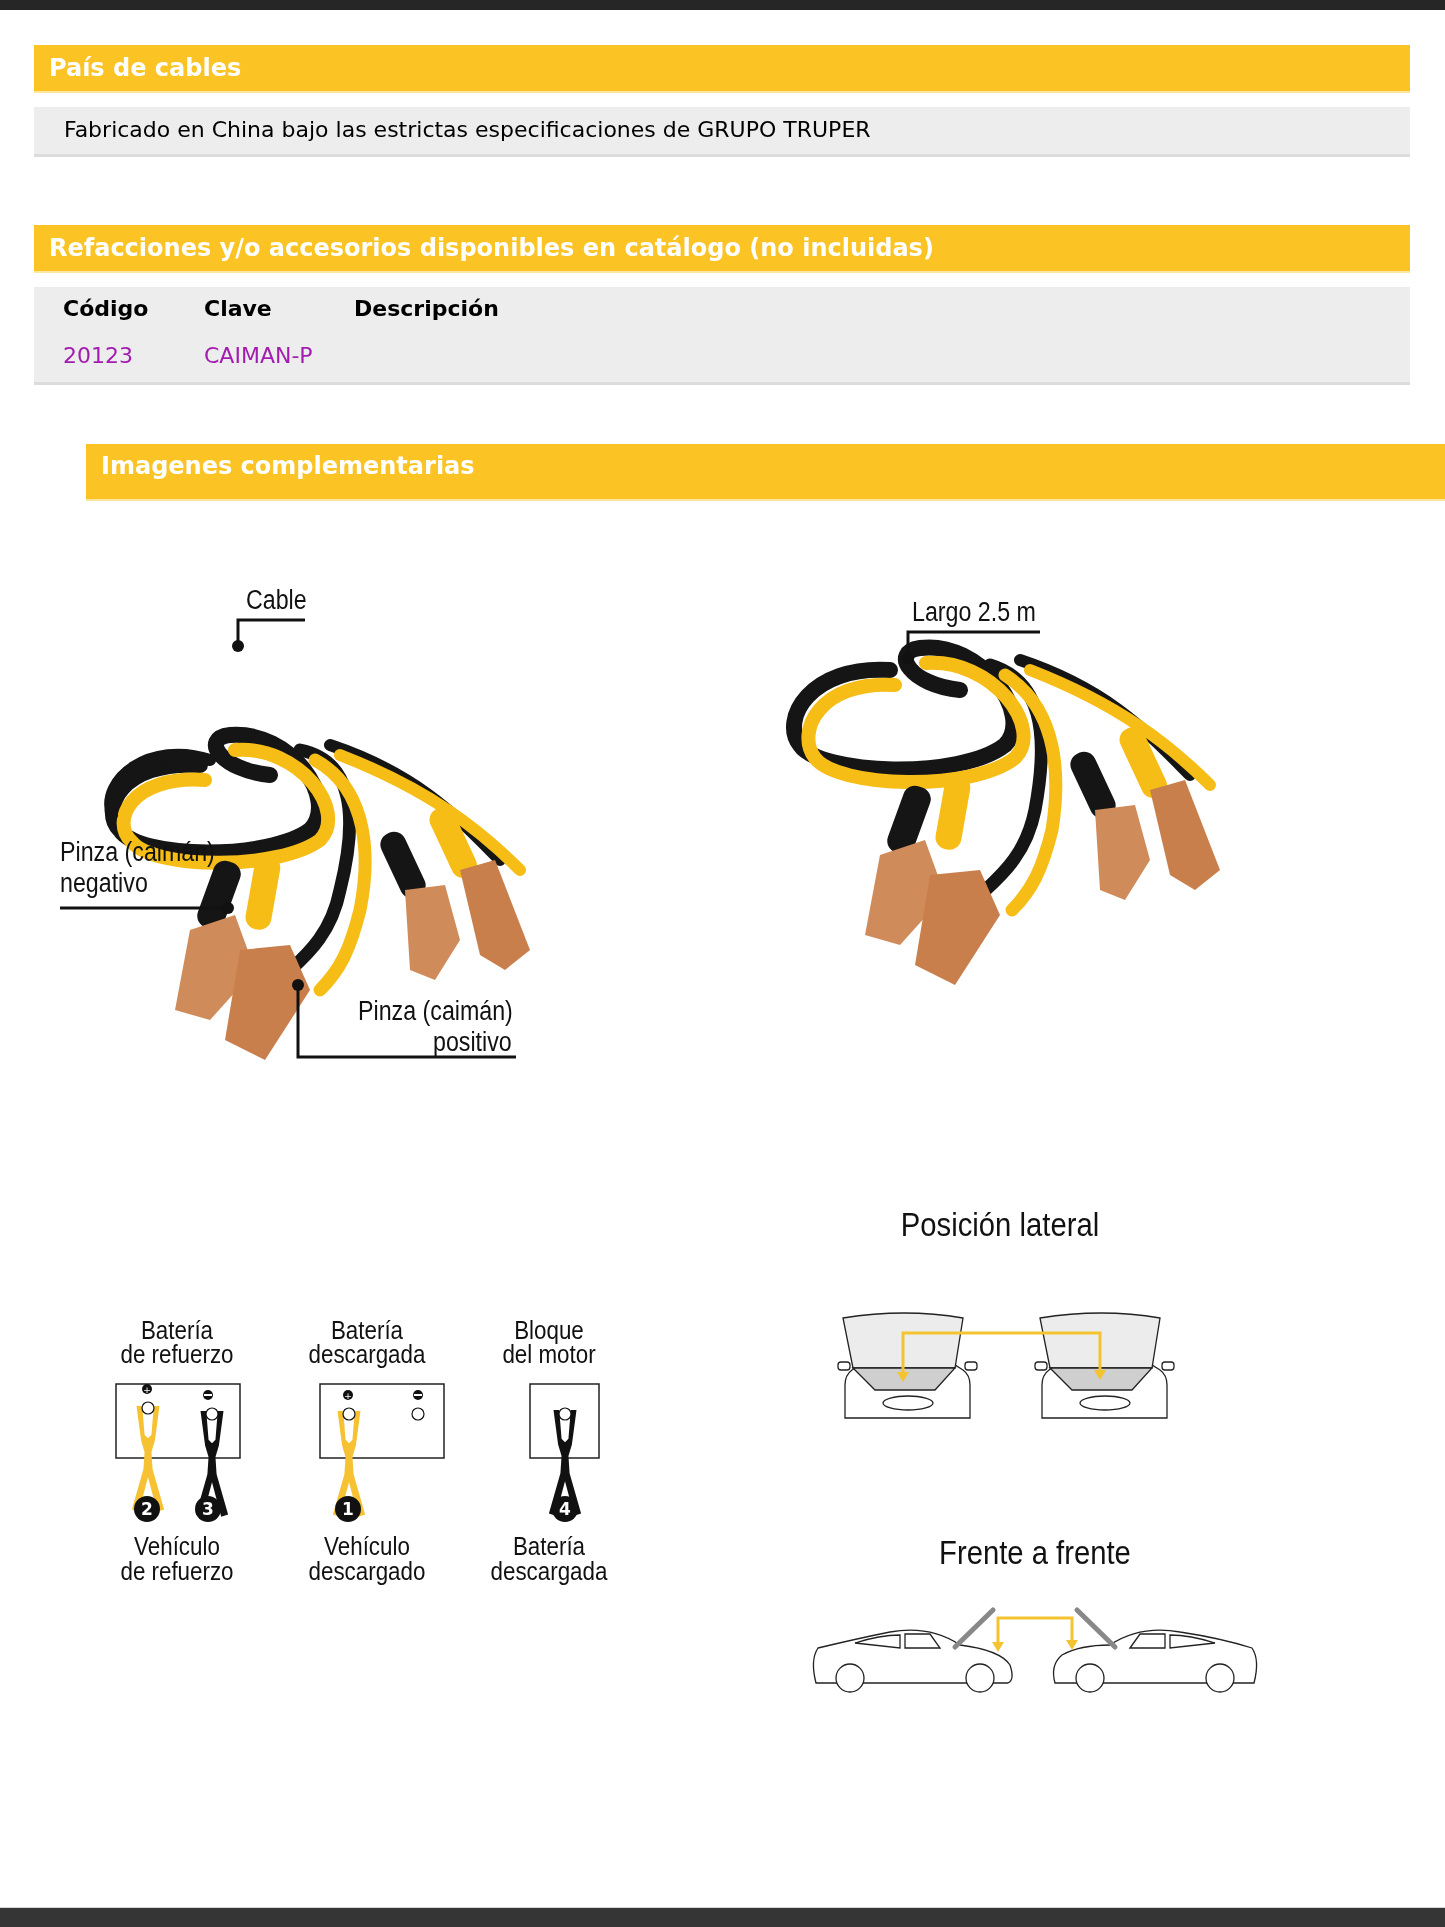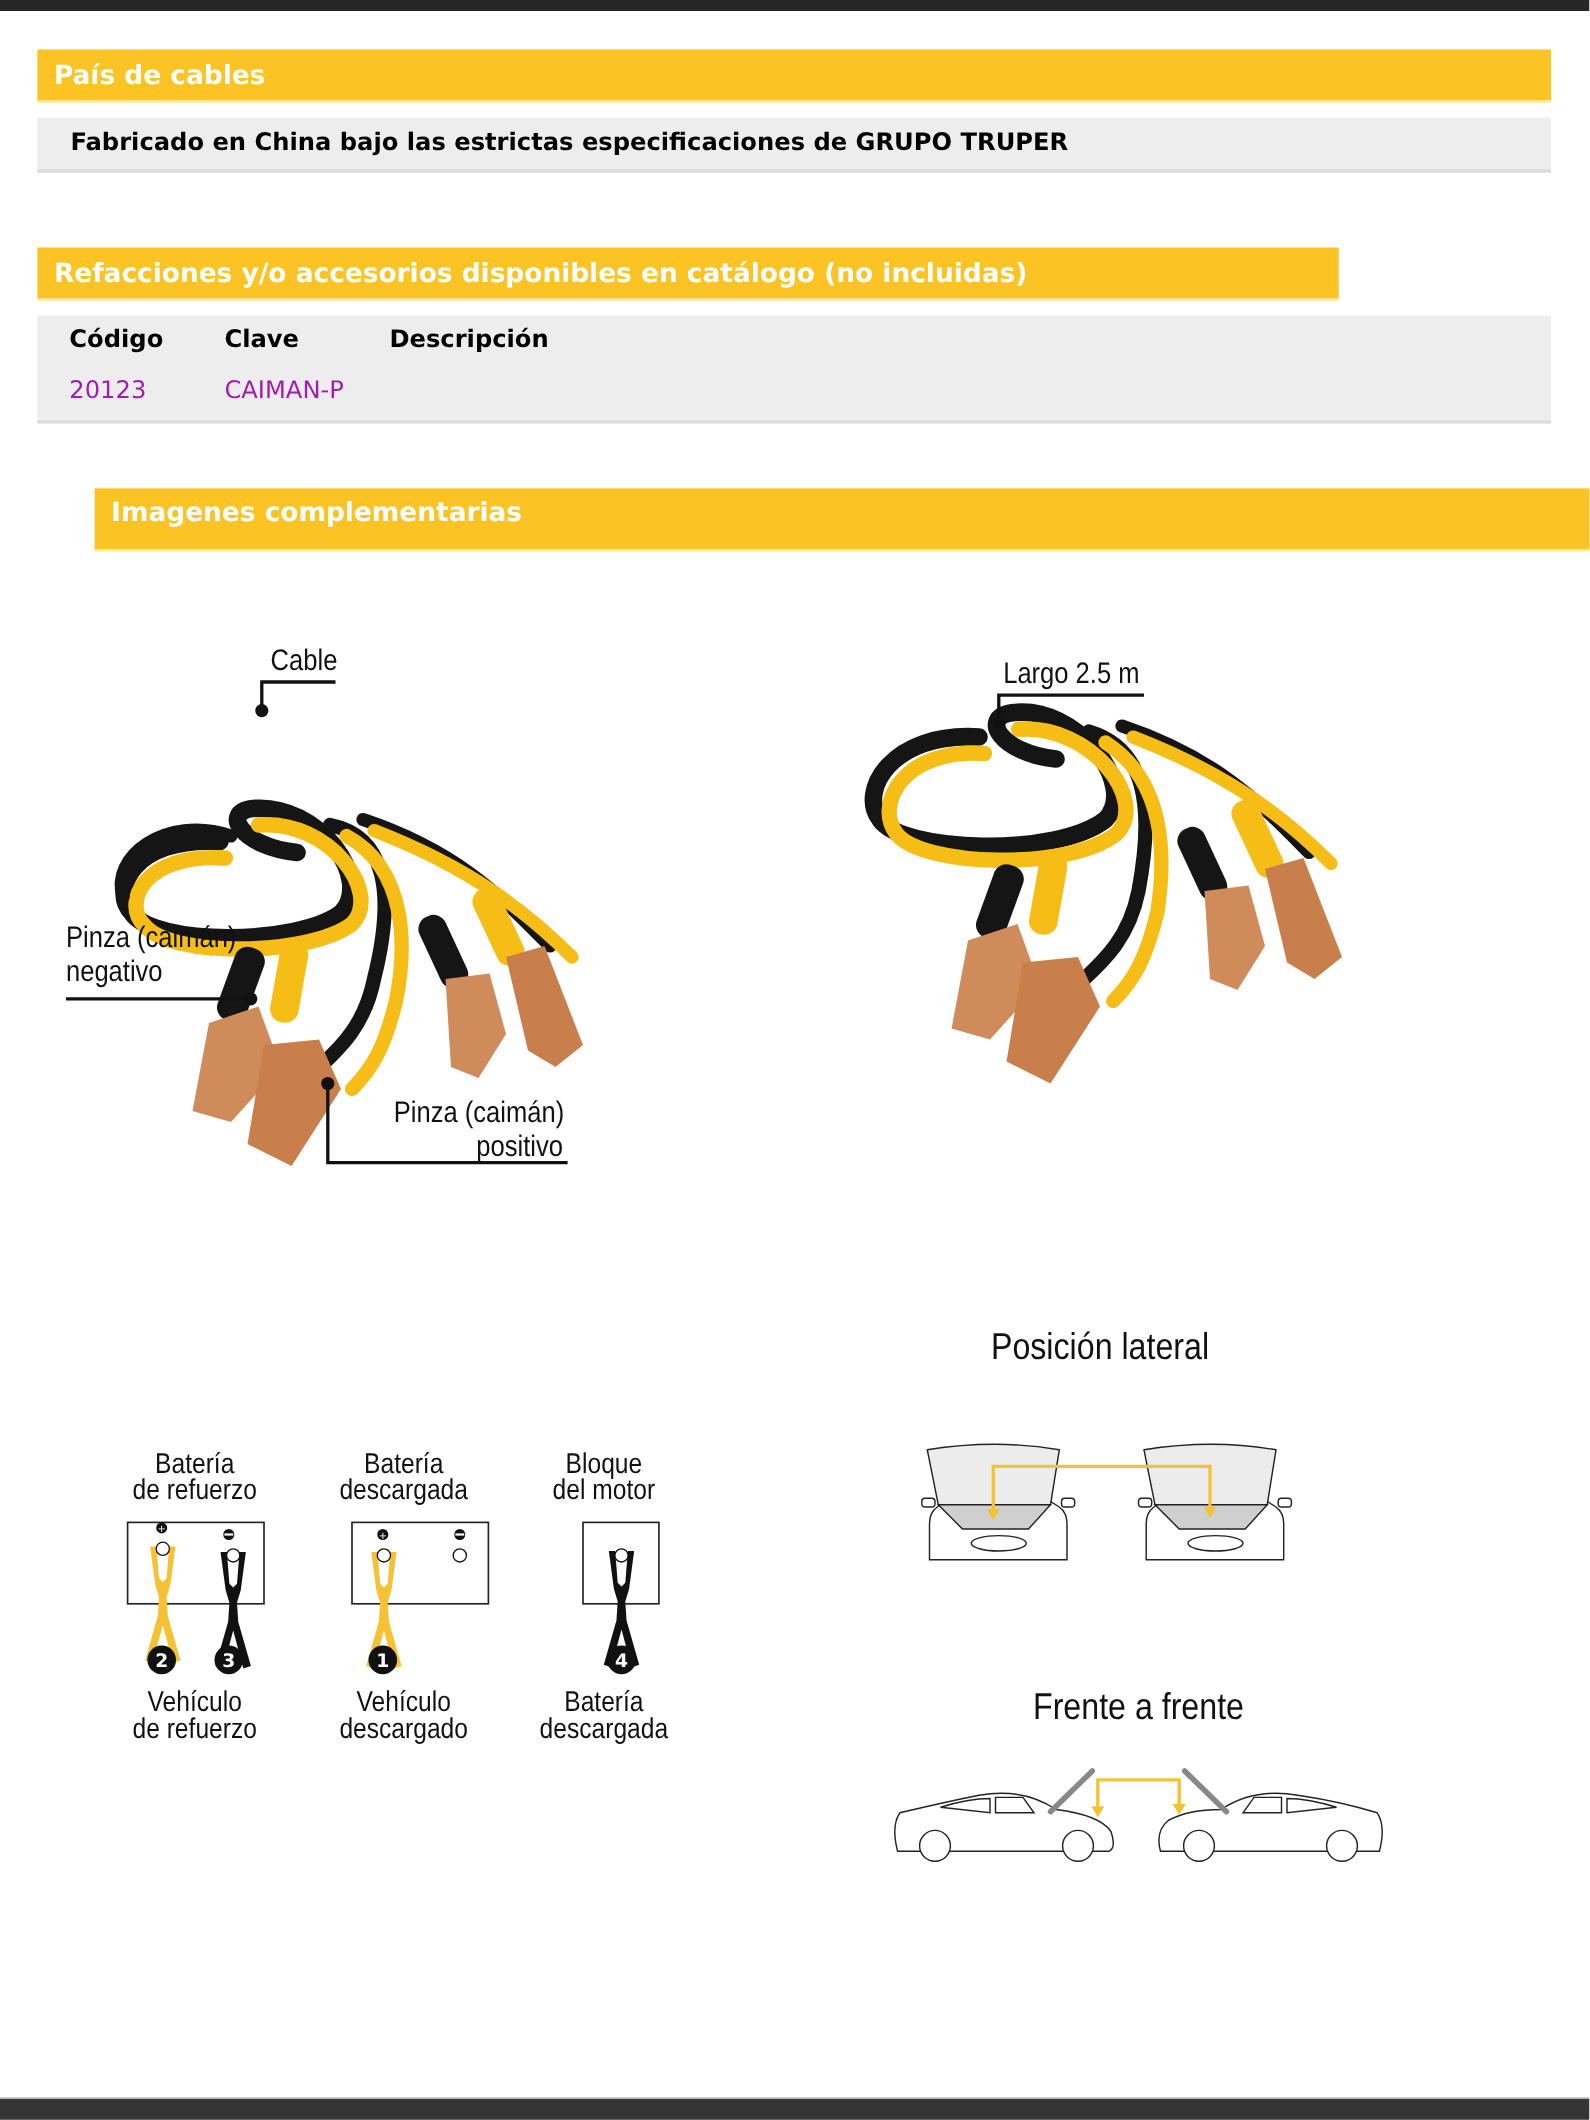--- a/index.html
+++ b/index.html
@@ -11,21 +11,21 @@
   .bottombar { position: absolute; left: 0; top: 1907px; width: 1445px; height: 20px; background: #353535; border-top: 1px solid #d8d8d8; }
 
   .sec-bar {
     position: absolute; background: #fbc424; color: #fff;
     font-weight: bold; font-size: 24px; line-height: 47px;
     padding-left: 15px; box-sizing: border-box; white-space: nowrap;
     border-bottom: 2px solid #fde7a0;
   }
   .info-row {
     position: absolute; background: #ededed; border-bottom: 3px solid #dcdcdc;
-    box-sizing: border-box; font-weight: bold; font-size: 22px; color: #000;
+    box-sizing: border-box; font-weight: normal; font-size: 22px; color: #000;
     padding-left: 30px; line-height: 46px; white-space: nowrap;
   }
   .table-box {
     position: absolute; background: #ededed; border-bottom: 3px solid #dcdcdc; box-sizing: border-box; text-decoration: underline;
   }
   .tcell { position: absolute; font-size: 22px; color: #a21caf; white-space: nowrap; }
   .tcell.h { font-weight: bold; color: #000; }
 
   .fig { position: absolute; }
   .lbl { position: absolute; font-family: "Liberation Sans", sans-serif; font-weight: normal; color: #111; white-space: nowrap; transform: scaleX(0.86); transform-origin: left top; }
@@ -35,21 +35,21 @@
   .callout { font-size: 27px; line-height: 31px; }
 </style>
 </head>
 <body>
 
 <div class="topbar"></div>
 
 <div class="sec-bar" style="left:34px; top:45px; width:1376px; height:48px;">País de cables</div>
 <div class="info-row" style="left:34px; top:107px; width:1376px; height:50px;">Fabricado en China bajo las estrictas especificaciones de GRUPO TRUPER</div>
 
-<div class="sec-bar" style="left:34px; top:225px; width:1183px; height:48px;">Refacciones y/o accesorios disponibles en catálogo (no incluidas)</div>
+<div class="sec-bar" style="left:34px; top:225px; width:1376px; height:48px;">Refacciones y/o accesorios disponibles en catálogo (no incluidas)</div>
 <div class="table-box" style="left:34px; top:287px; width:1376px; height:98px;">
   <span class="tcell h" style="left:29px; top:9px;">Código</span>
   <span class="tcell h" style="left:170px; top:9px;">Clave</span>
   <span class="tcell h" style="left:320px; top:9px;text-align:right;">Descripción</span>
   <span class="tcell" style="left:29px; top:56px;">20123</span>
   <span class="tcell" style="left:170px; top:56px;">CAIMAN-P</span>
 </div>
 
 <div class="sec-bar" style="left:38px; top:444px; width:1369px; height:57px; line-height:45px;margin-left:48px;">Imagenes complementarias</div>
 

